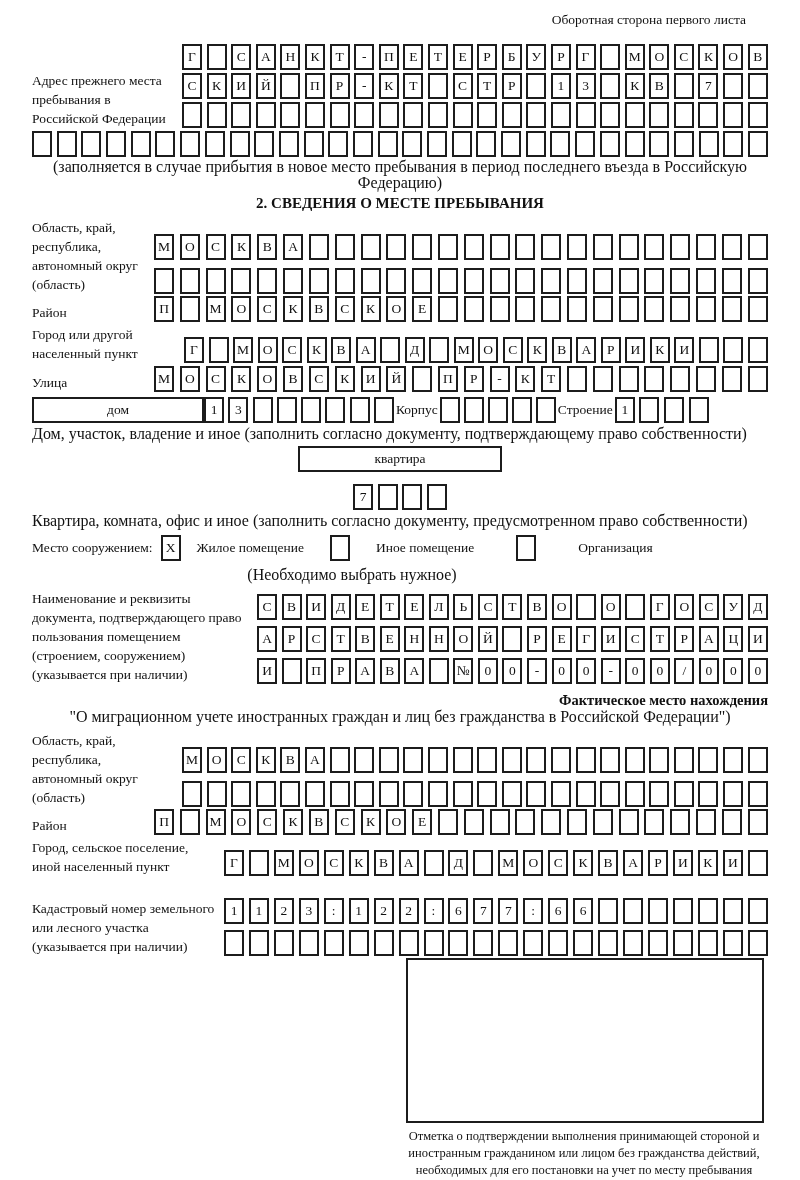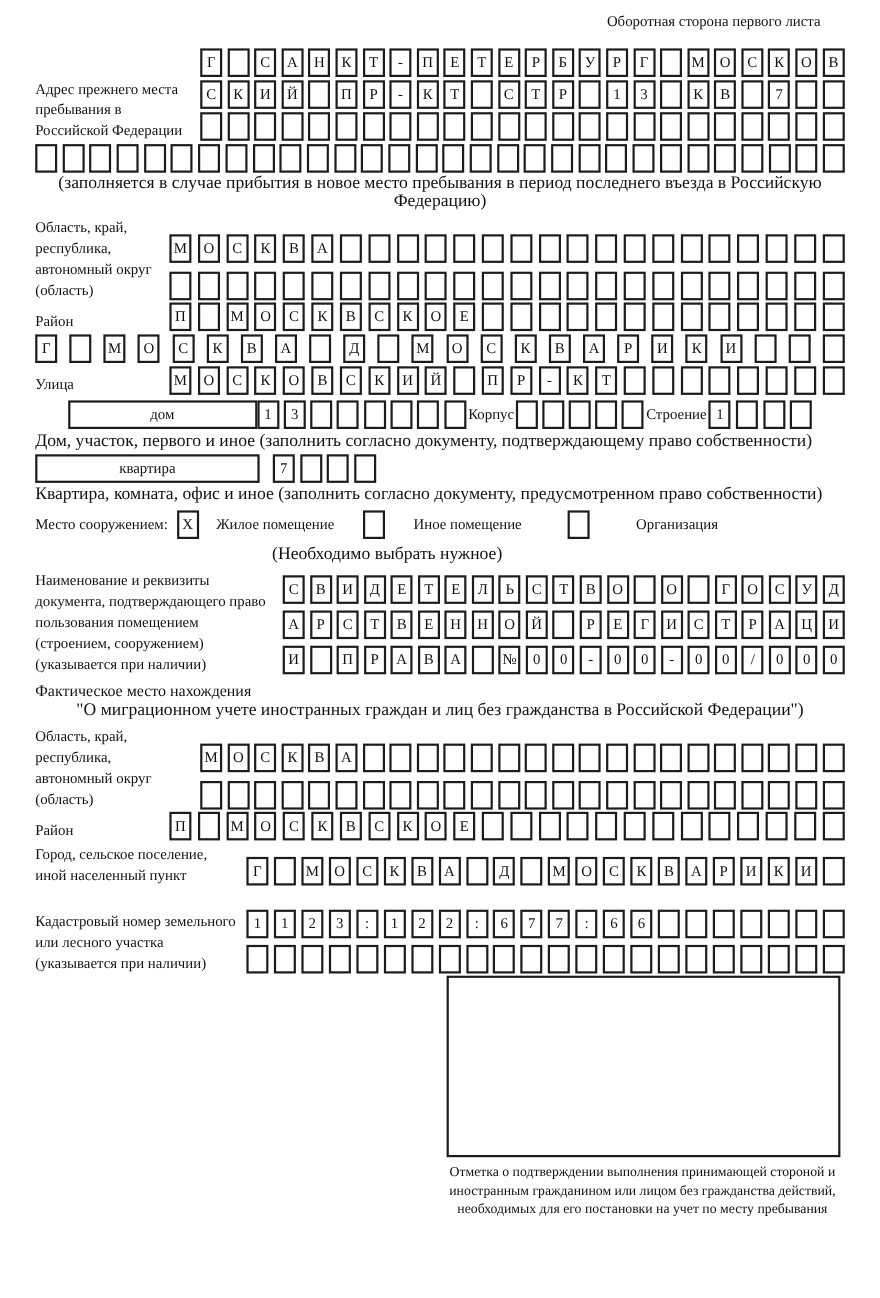--- a/index.html
+++ b/index.html
@@ -35,34 +35,34 @@
   .caption.center{text-align:center;}
   .sec-title{font-weight:bold;font-size:15px;text-align:center;}
 
   .wide-box{
     box-sizing:border-box;border:2px solid #1c1c1c;height:26px;
     display:flex;align-items:center;justify-content:center;font-size:13.5px;
   }
   .dom-box{width:172px;min-width:172px;}
   .kv-box{width:204px;min-width:204px;}
 
-  .house-row{display:flex;align-items:center;justify-content:center;margin-top:5px;}
+  .house-row{display:flex;align-items:center;justify-content:flex-start;margin-top:5px;}
   .inline-lbl{font-size:13.5px;white-space:nowrap;padding:0 2px;}
 
   .s8{width:190px;min-width:190px;}
   .s5{width:116px;min-width:116px;}
   .s4{width:94px;min-width:94px;}
 
-  .kv-row{display:flex;align-items:center;gap:12px;margin-top:4px;}
+  .kv-row{display:flex;align-items:center;gap:12px;margin-top:4px;flex-direction:column;}
 
   .stay-row{display:flex;align-items:center;margin-top:6px;font-size:13.5px;}
   .stay-row .gap-s{width:8px;}  .stay-row .gap-m{width:16px;} .stay-row .gap-l{width:26px;}
   .choose-note{width:640px;text-align:center;margin-top:6px;}
 
-  .heading3{font-weight:normal;font-size:14.5px;text-align:left;margin-top:8px;}
+  .heading3{font-weight:bold;font-size:14.5px;text-align:right;margin-top:8px;}
 
   .stamp-wrap{width:368px;margin-left:auto;margin-top:2px;}
   .stamp-box{box-sizing:border-box;border:2px solid #1c1c1c;width:358px;height:165px;margin-left:6px;}
   .stamp-note{font-size:12.5px;line-height:17px;text-align:center;margin-top:5px;}
 
   .mt2{margin-top:2px;} .mt3{margin-top:3px;} .mt4{margin-top:4px;}
   .mt6{margin-top:6px;} .mt16{margin-top:16px;}
 </style>
 </head>
 <body>
@@ -181,20 +181,21 @@
       <span class="cell"></span>
       <span class="cell"></span>
       <span class="cell"></span>
       <span class="cell"></span>
       <span class="cell"></span>
       <span class="cell"></span>
       <span class="cell"></span>
     </div>
   <div class="caption center mt2">(заполняется в случае прибытия в новое место пребывания в период последнего въезда в Российскую Федерацию)</div>
 
+  <div class="sec-title mt4">2. СВЕДЕНИЯ О МЕСТЕ ПРЕБЫВАНИЯ</div>
 
   <div class="form-row mt6">
     <div class="lbl w122">Область, край, республика, автономный округ (область)</div>
     <div class="rows" style="gap:8px;">
       <div class="strip">
           <span class="cell">М</span>
           <span class="cell">О</span>
           <span class="cell">С</span>
           <span class="cell">К</span>
           <span class="cell">В</span>
@@ -271,20 +272,21 @@
         <span class="cell"></span>
         <span class="cell"></span>
         <span class="cell"></span>
         <span class="cell"></span>
         <span class="cell"></span>
         <span class="cell"></span>
       </div>
   </div>
 
   <div class="form-row mt3">
+    <div class="lbl w152">Город или другой населенный пункт</div>
     <div class="strip" style="flex:1">
         <span class="cell">Г</span>
         <span class="cell"></span>
         <span class="cell">М</span>
         <span class="cell">О</span>
         <span class="cell">С</span>
         <span class="cell">К</span>
         <span class="cell">В</span>
         <span class="cell">А</span>
         <span class="cell"></span>
@@ -357,21 +359,21 @@
         <span class="cell"></span>
       </div>
     <span class="inline-lbl">Строение</span>
     <div class="strip s4">
         <span class="cell">1</span>
         <span class="cell"></span>
         <span class="cell"></span>
         <span class="cell"></span>
       </div>
   </div>
-  <div class="caption mt3">Дом, участок, первого и иное (заполнить согласно документу, подтверждающему право собственности)</div>
+  <div class="caption mt3">Дом, участок, владение и иное (заполнить согласно документу, подтверждающему право собственности)</div>
 
   <div class="kv-row">
     <div class="wide-box kv-box">квартира</div>
     <div class="strip s4">
         <span class="cell">7</span>
         <span class="cell"></span>
         <span class="cell"></span>
         <span class="cell"></span>
       </div>
   </div>

